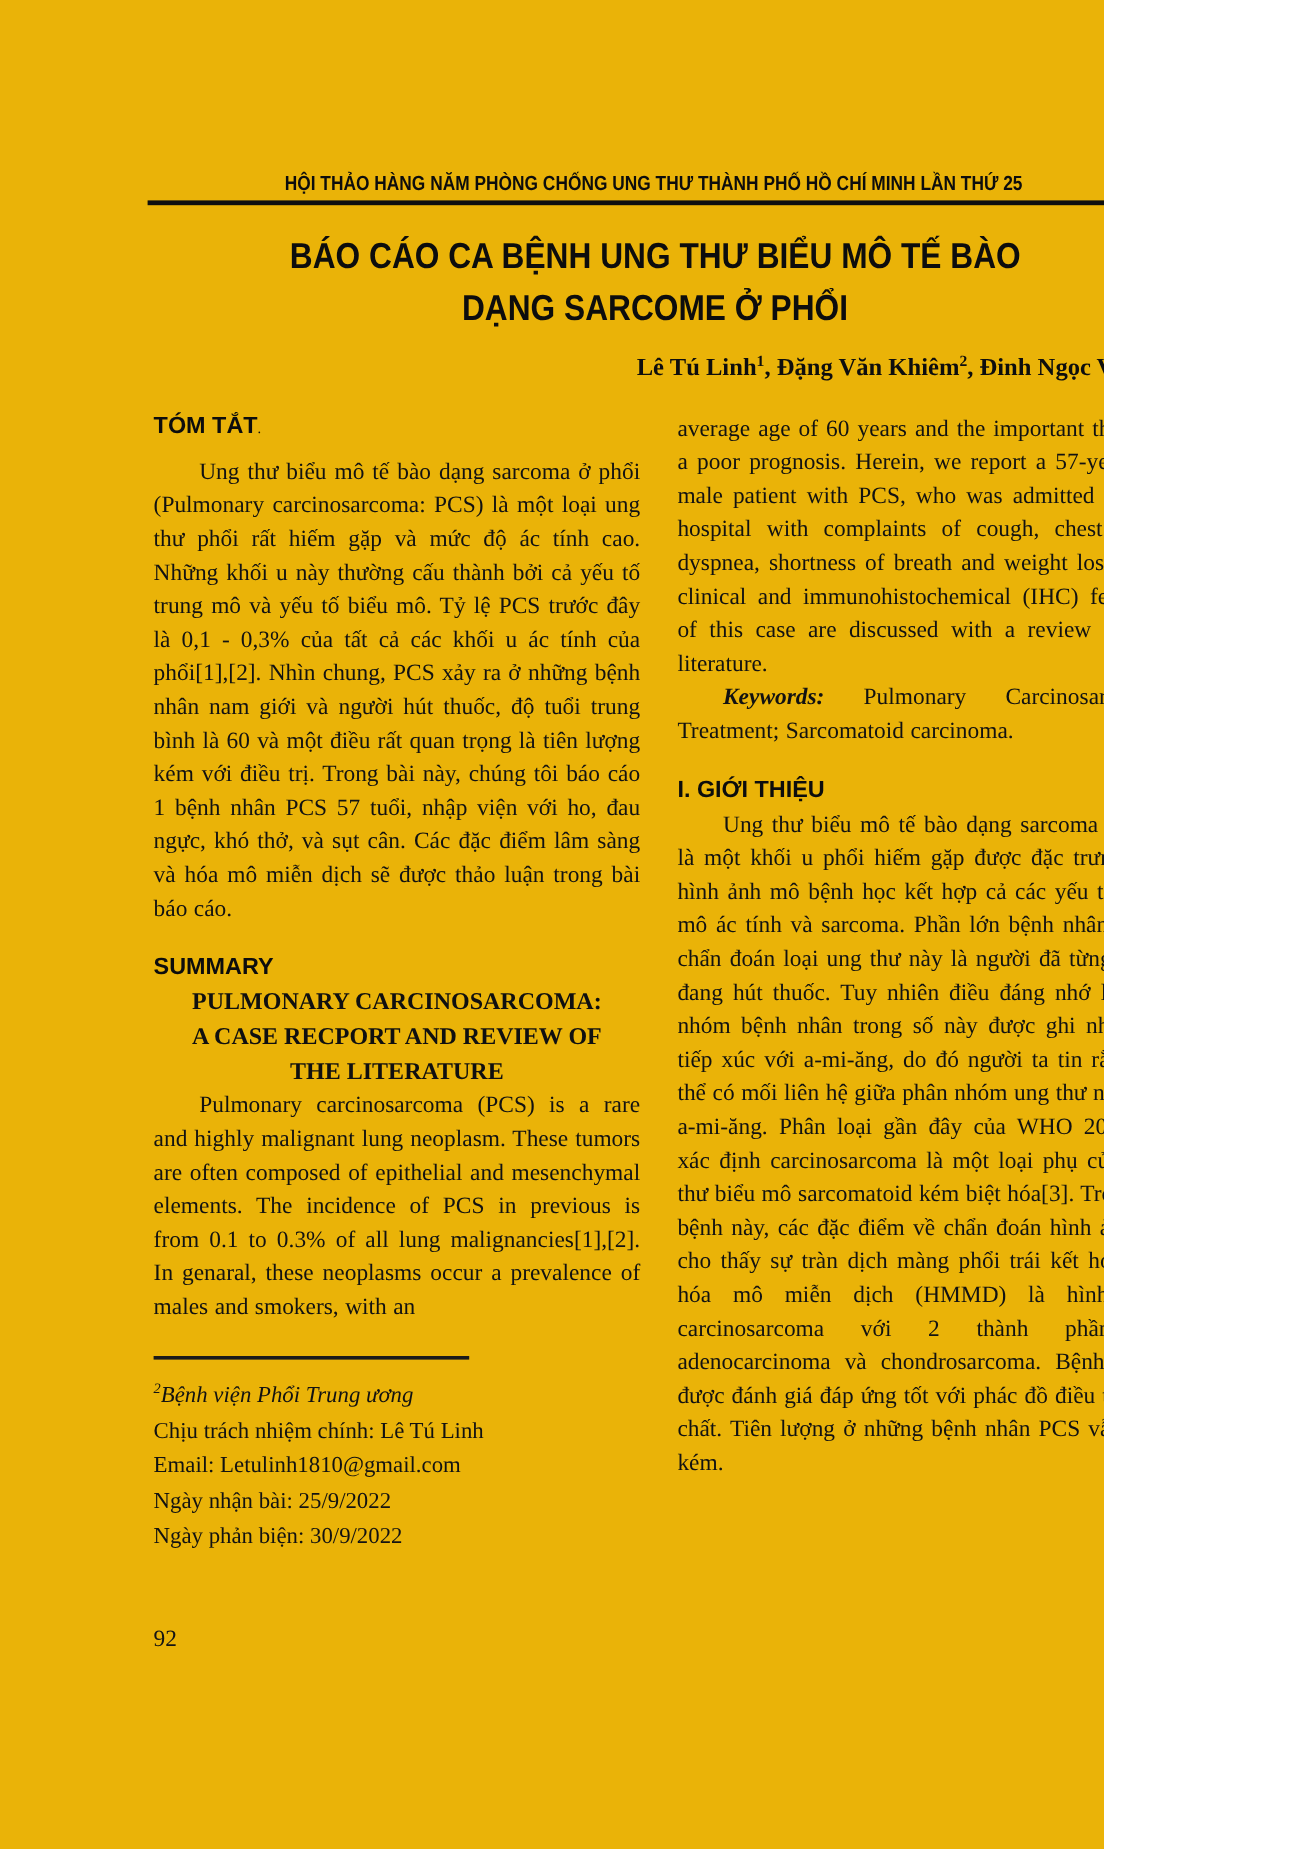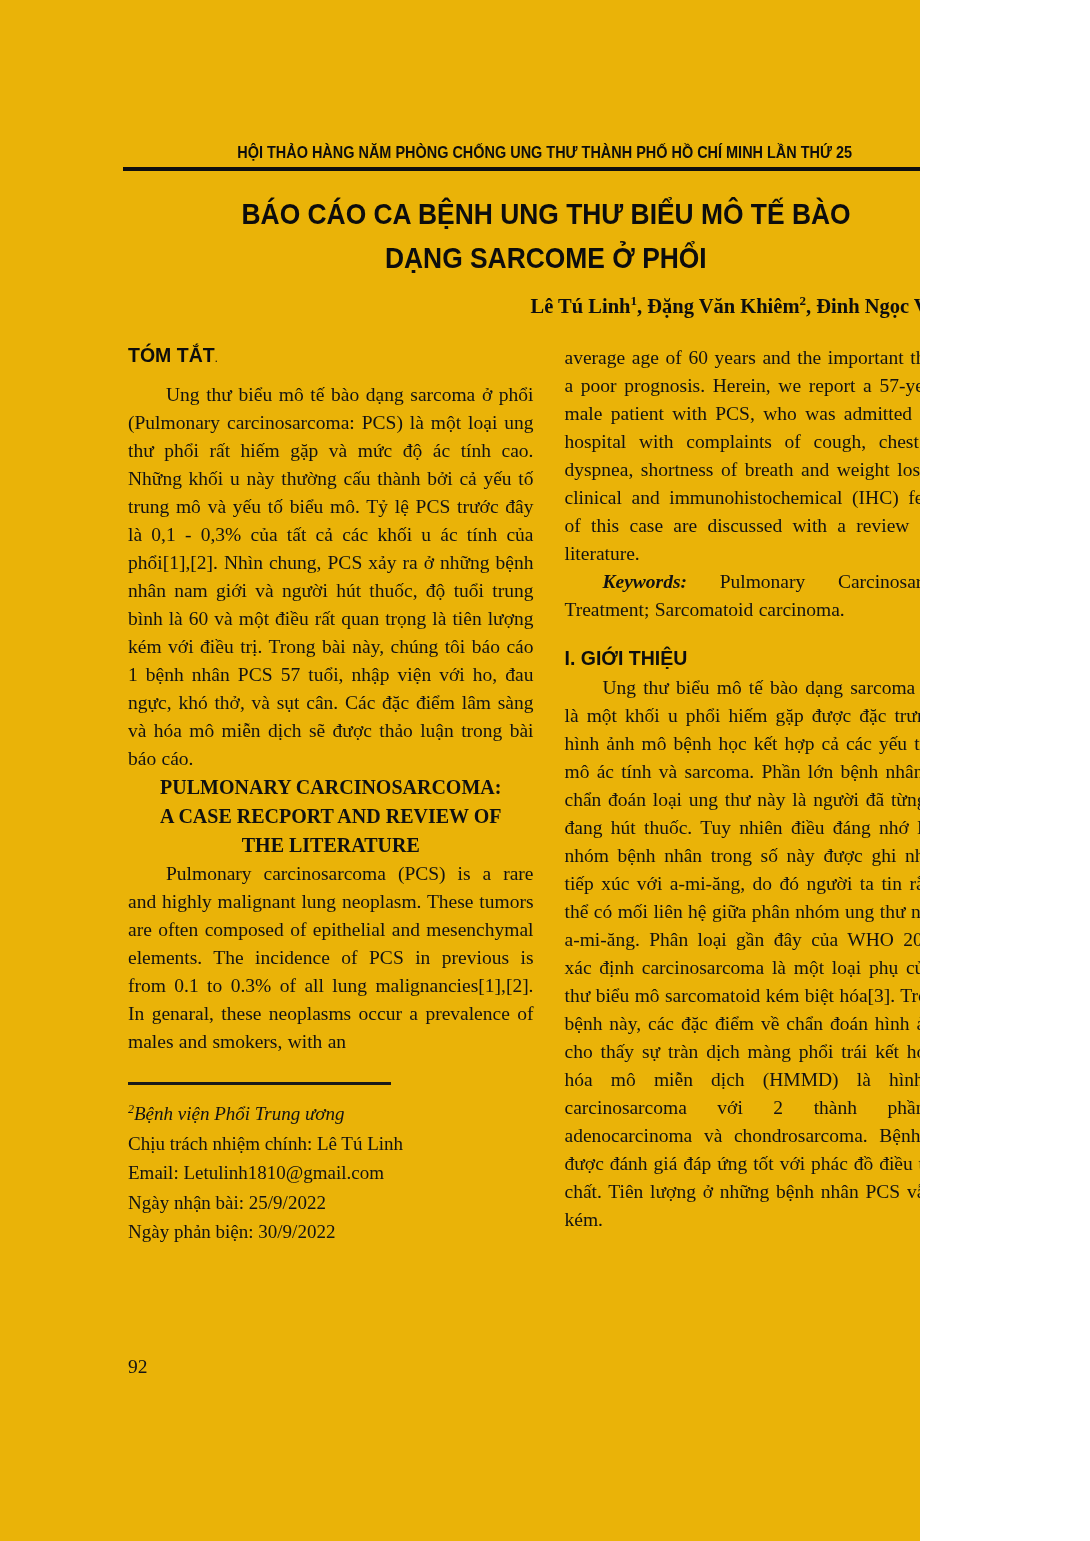--- a/index.html
+++ b/index.html
@@ -93,20 +93,21 @@
   </h1>
 
   <div class="authors"><span>Lê Tú Linh</span><sup>1</sup><span>, </span><span>Đặng Văn Khiêm</span><sup>2</sup><span>, </span><span>Đinh Ngọc Việt</span><sup>2</sup></div>
 
   <div class="columns">
 
     <div class="col">
       <h2 class="sec-head tomtat-head"><span>TÓM TẮT</span><span class="tomtat-dot">.</span></h2>
       <p class="body-text indent">Ung thư biểu mô tế bào dạng sarcoma ở phổi (Pulmonary carcinosarcoma: PCS) là một loại ung thư phổi rất hiếm gặp và mức độ ác tính cao. Những khối u này thường cấu thành bởi cả yếu tố trung mô và yếu tố biểu mô. Tỷ lệ PCS trước đây là 0,1 - 0,3% của tất cả các khối u ác tính của phổi[1],[2]. Nhìn chung, PCS xảy ra ở những bệnh nhân nam giới và người hút thuốc, độ tuổi trung bình là 60 và một điều rất quan trọng là tiên lượng kém với điều trị. Trong bài này, chúng tôi báo cáo 1 bệnh nhân PCS 57 tuổi, nhập viện với ho, đau ngực, khó thở, và sụt cân. Các đặc điểm lâm sàng và hóa mô miễn dịch sẽ được thảo luận trong bài báo cáo.</p>
 
+      <h2 class="sec-head summary-head">SUMMARY</h2>
       <p class="summary-title">PULMONARY CARCINOSARCOMA:
 A CASE RECPORT AND REVIEW OF
 THE LITERATURE</p>
       <p class="body-text indent">Pulmonary carcinosarcoma (PCS) is a rare and highly malignant lung neoplasm. These tumors are often composed of epithelial and mesenchymal elements. The incidence of PCS in previous is from 0.1 to 0.3% of all lung malignancies[1],[2]. In genaral, these neoplasms occur a prevalence of males and smokers, with an</p>
 
       <div class="footnote">
         <div class="footnote-rule"></div>
         <p class="affil"><sup>2</sup><span>Bệnh viện Phổi Trung ương</span></p>
         <p>Chịu trách nhiệm chính: Lê Tú Linh</p>
         <p>Email: Letulinh1810@gmail.com</p>

